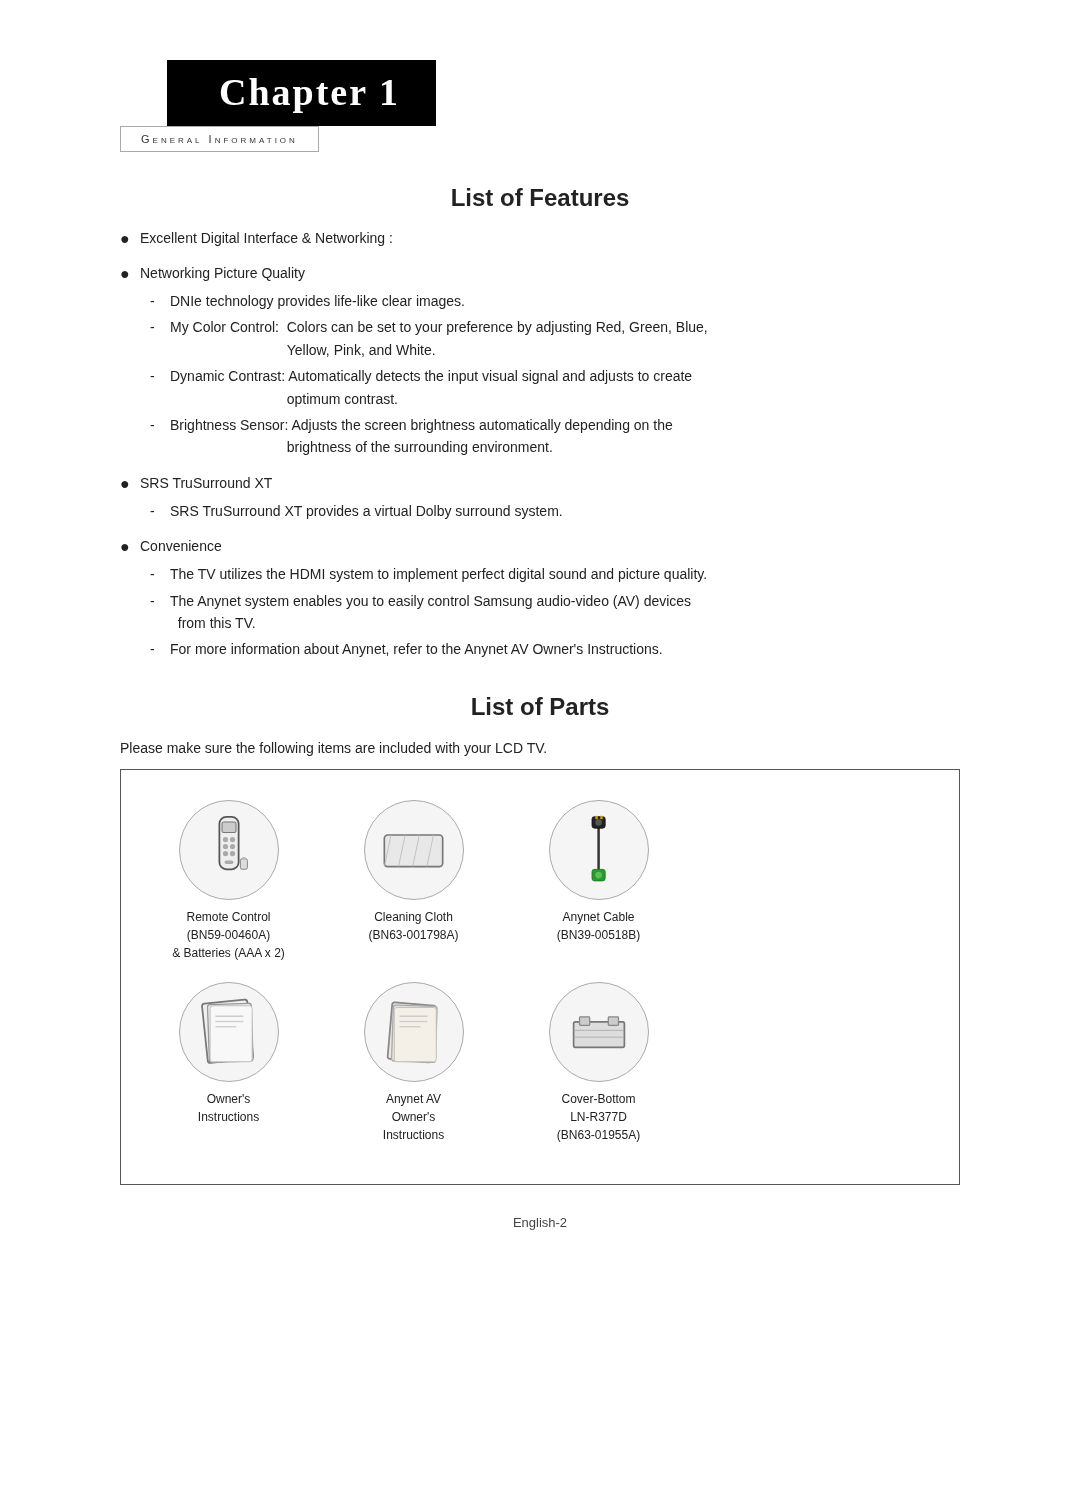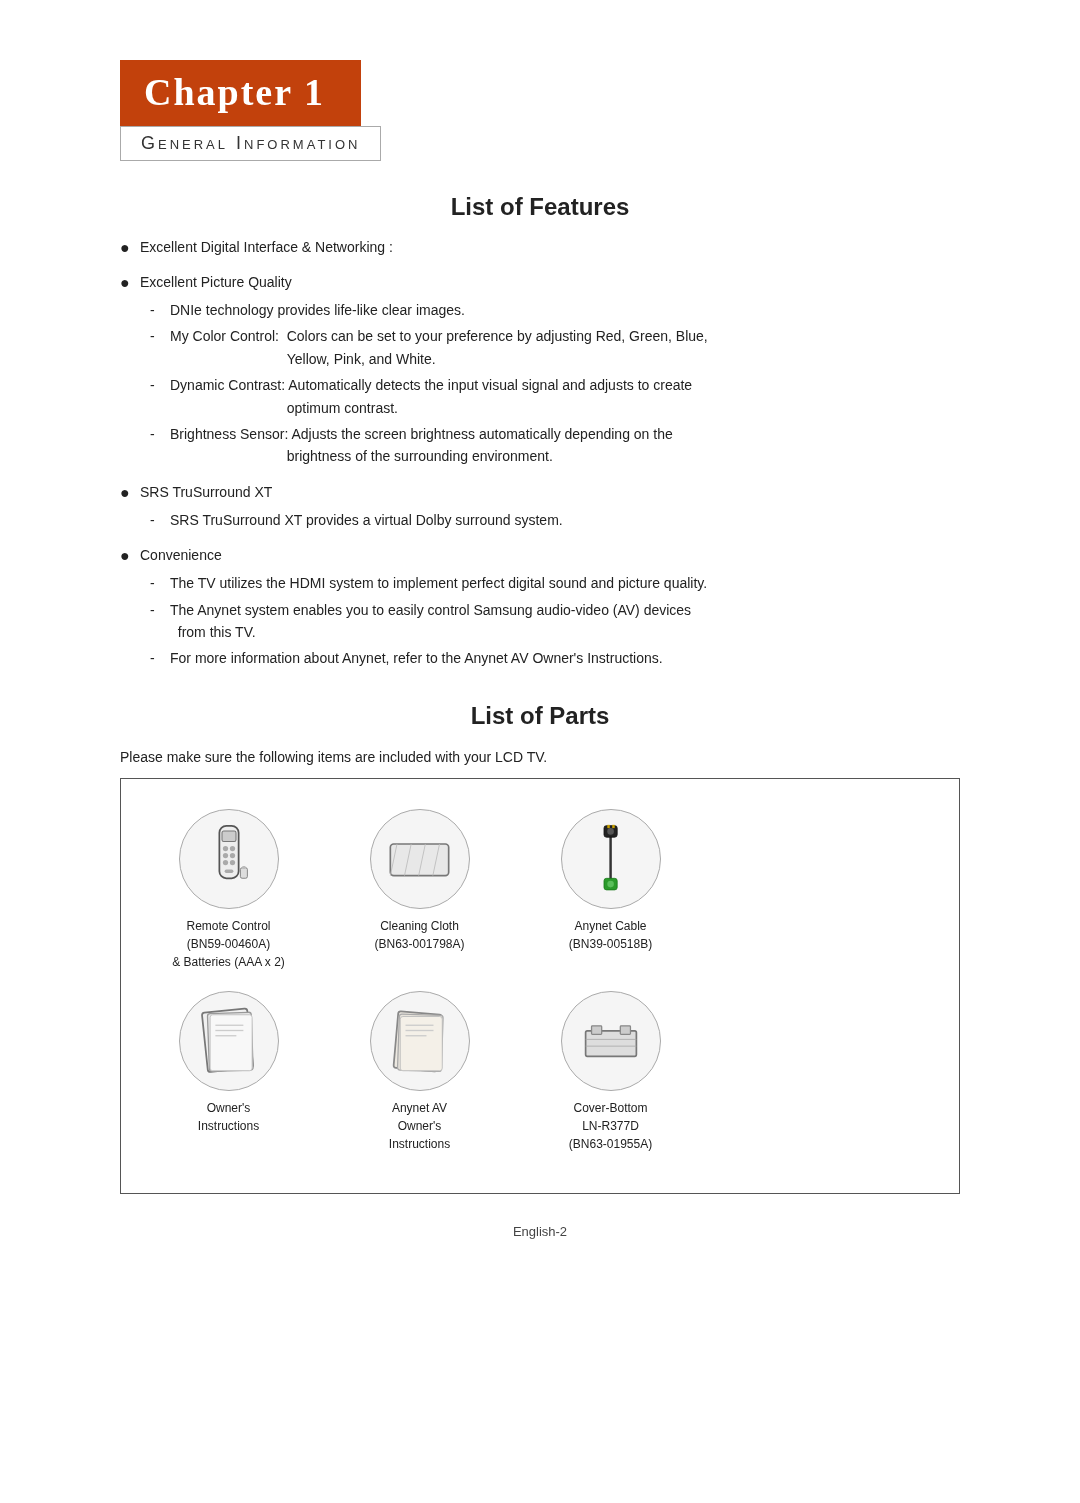--- a/index.html
+++ b/index.html
@@ -12,36 +12,37 @@
       width: 1080px;
       min-height: 1503px;
       padding: 60px 120px 60px 120px;
     }
 
     .chapter-header {
       margin-bottom: 18px;
     }
 
     .chapter-title-box {
-      background: #c2410c;
+      background: #000000;
       color: #fff;
       display: inline-block;
-      padding: 10px 36px 12px 24px;
+      padding: 10px 36px 12px 52px;
       font-size: 38px;
       font-weight: bold;
       font-family: 'Times New Roman', serif;
       letter-spacing: 2px;
       margin-bottom: 0;
+      margin-left: 47px;
     }
 
     .chapter-subtitle-box {
       border: 1px solid #aaa;
       display: inline-block;
       padding: 6px 20px;
-      font-size: 18px;
+      font-size: 11px;
       letter-spacing: 3px;
       font-variant: small-caps;
       color: #333;
       margin-top: 0;
     }
 
     .section-title {
       font-size: 24px;
       font-weight: bold;
       margin: 32px 0 16px 0;
@@ -107,21 +108,21 @@
 
     .parts-box {
       border: 1px solid #555;
       padding: 30px 20px 20px 20px;
       margin-top: 10px;
     }
 
     .parts-grid-row {
       display: flex;
       justify-content: flex-start;
-      gap: 16px;
+      gap: 10px;
       margin-bottom: 20px;
     }
 
     .part-item {
       display: flex;
       flex-direction: column;
       align-items: center;
       width: 175px;
       text-align: center;
     }
@@ -179,21 +180,21 @@
 
 <ul class="features-list">
 
   <li>
     <span class="bullet-dot">●</span>
     <span class="feature-main">Excellent Digital Interface &amp; Networking :</span>
   </li>
 
   <li>
     <span class="bullet-dot">●</span>
-    <span class="feature-main">Excellent Picture Quality</span>
+    <span class="feature-main">Networking Picture Quality</span>
     <div class="feature-sub">
       <div class="sub-item">
           <span class="sub-dash">-</span>
           <span class="sub-text">DNIe technology provides life-like clear images.</span>
         </div>
       <div class="sub-item">
           <span class="sub-dash">-</span>
           <span class="sub-text">My Color Control:&nbsp; Colors can be set to your preference by adjusting Red, Green, Blue,<br>&nbsp;&nbsp;&nbsp;&nbsp;&nbsp;&nbsp;&nbsp;&nbsp;&nbsp;&nbsp;&nbsp;&nbsp;&nbsp;&nbsp;&nbsp;&nbsp;&nbsp;&nbsp;&nbsp;&nbsp;&nbsp;&nbsp;&nbsp;&nbsp;&nbsp;&nbsp;&nbsp;&nbsp;&nbsp;&nbsp;Yellow, Pink, and White.</span>
         </div>
       <div class="sub-item">

